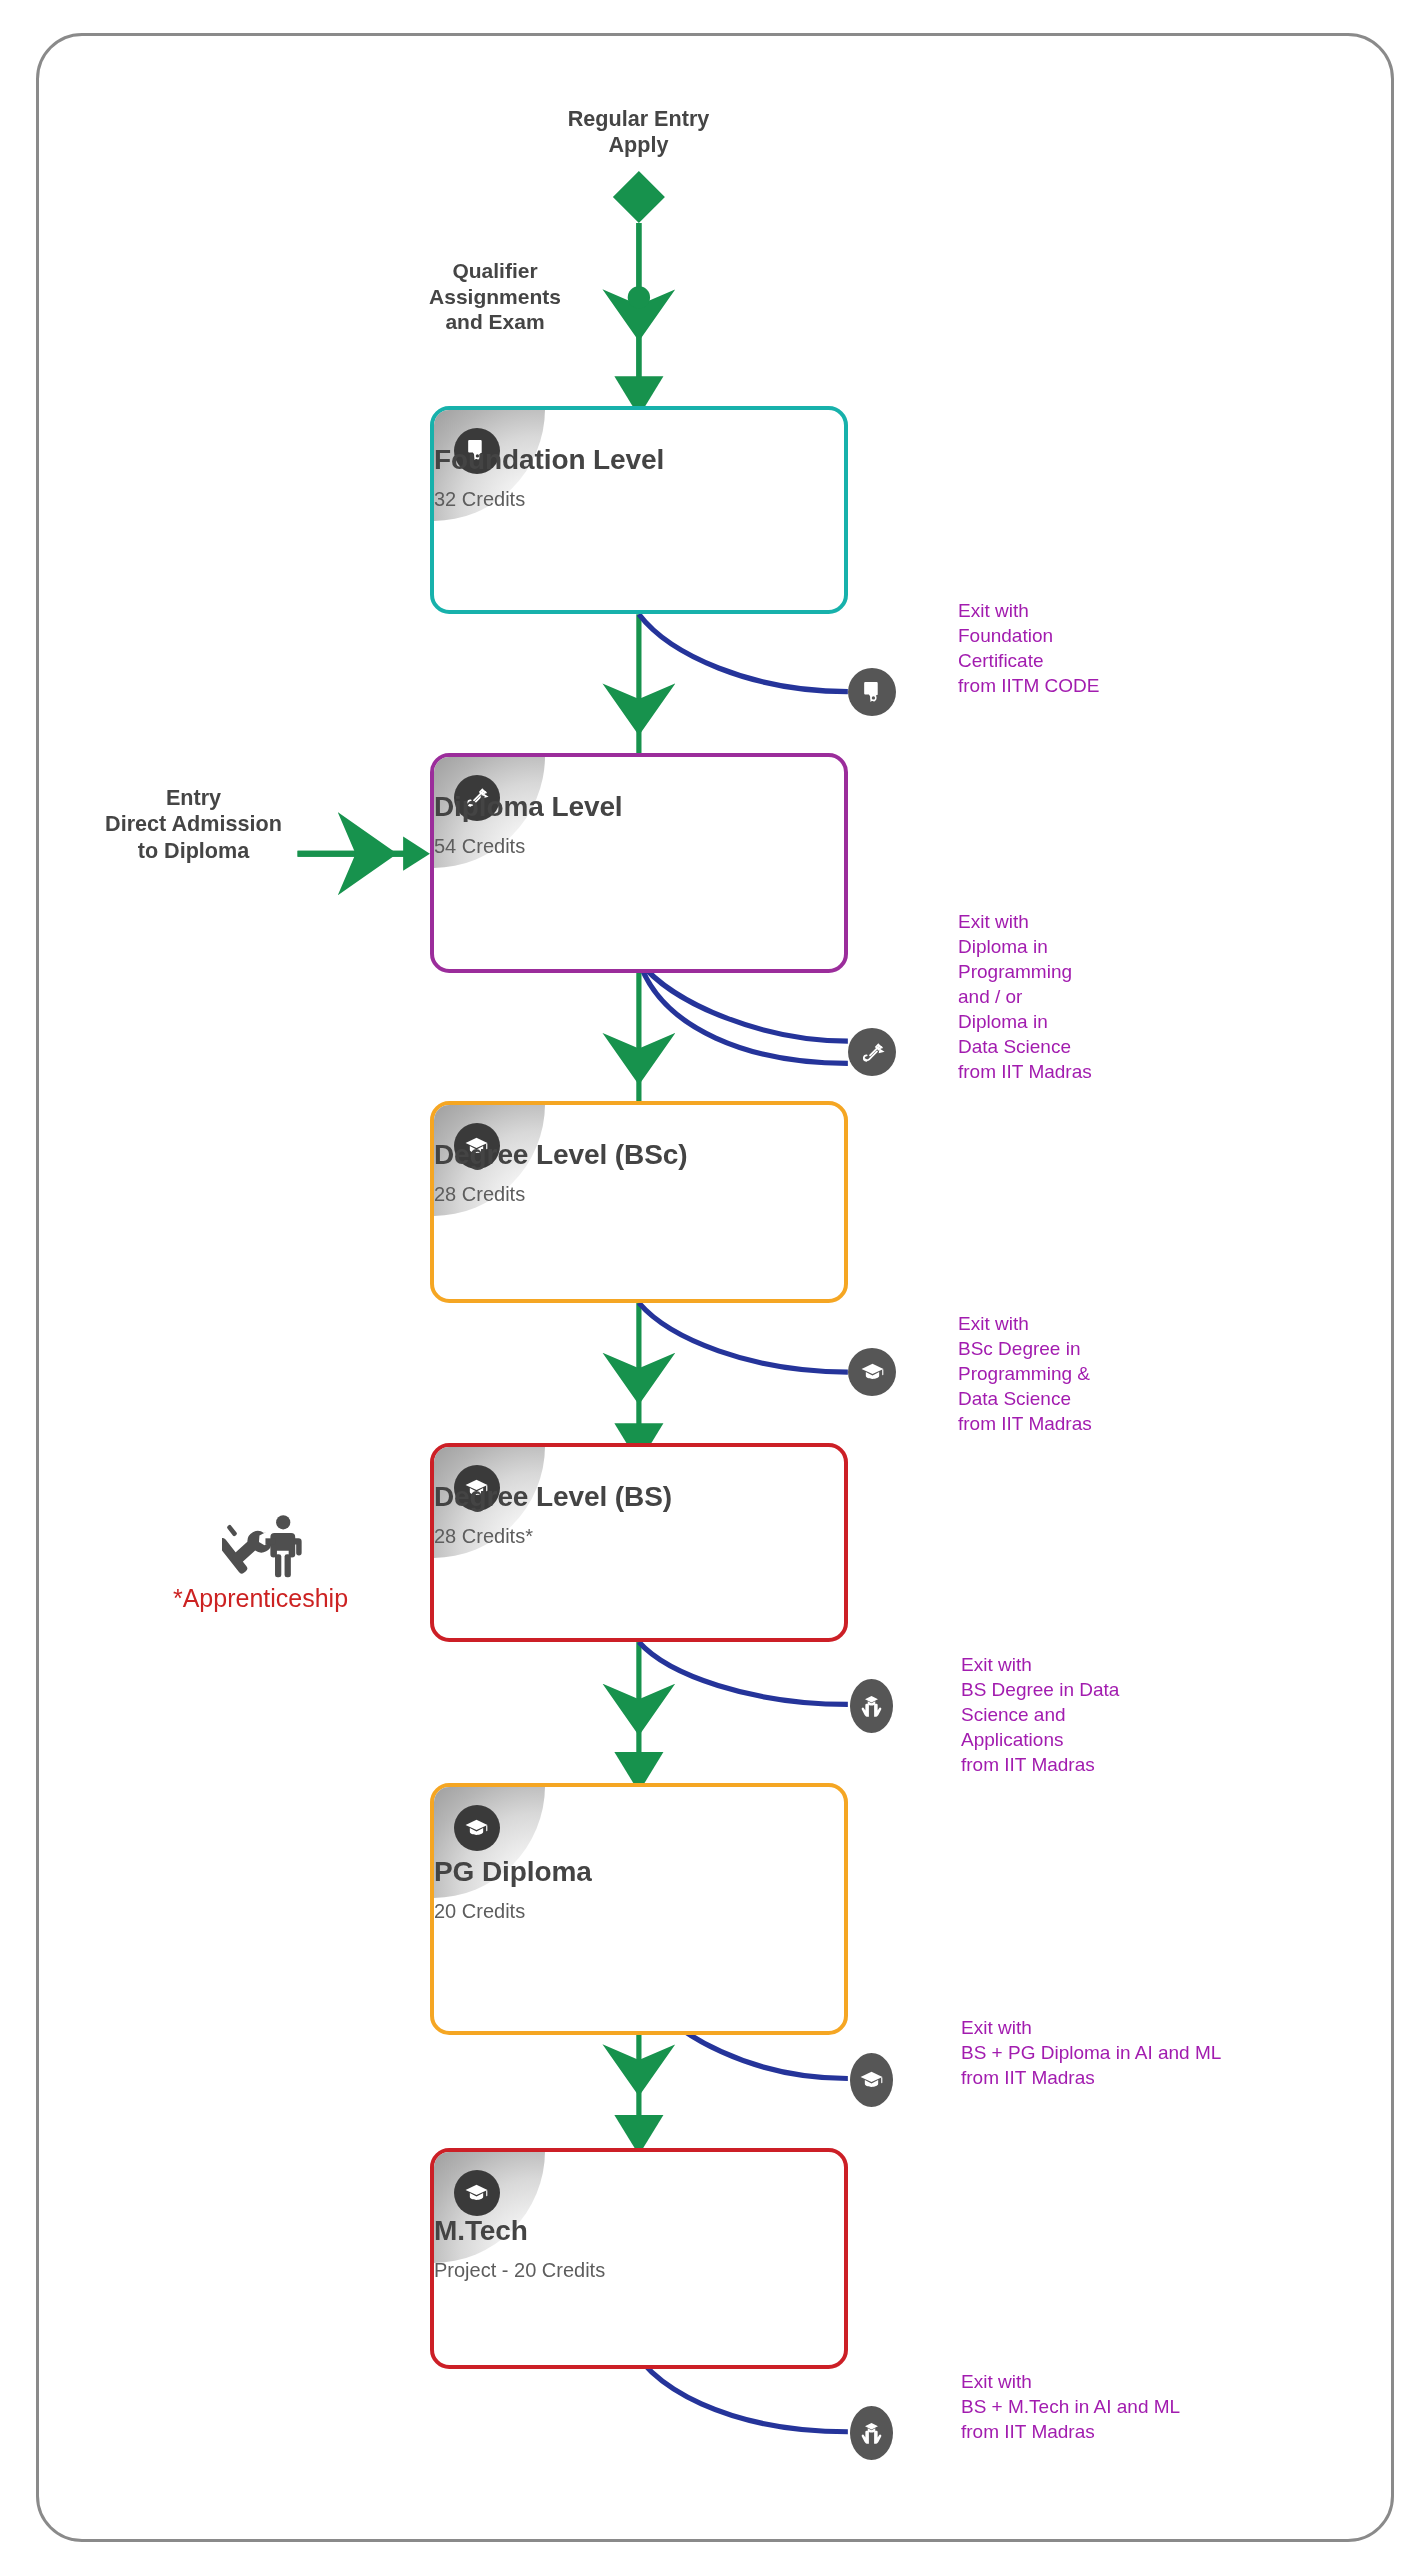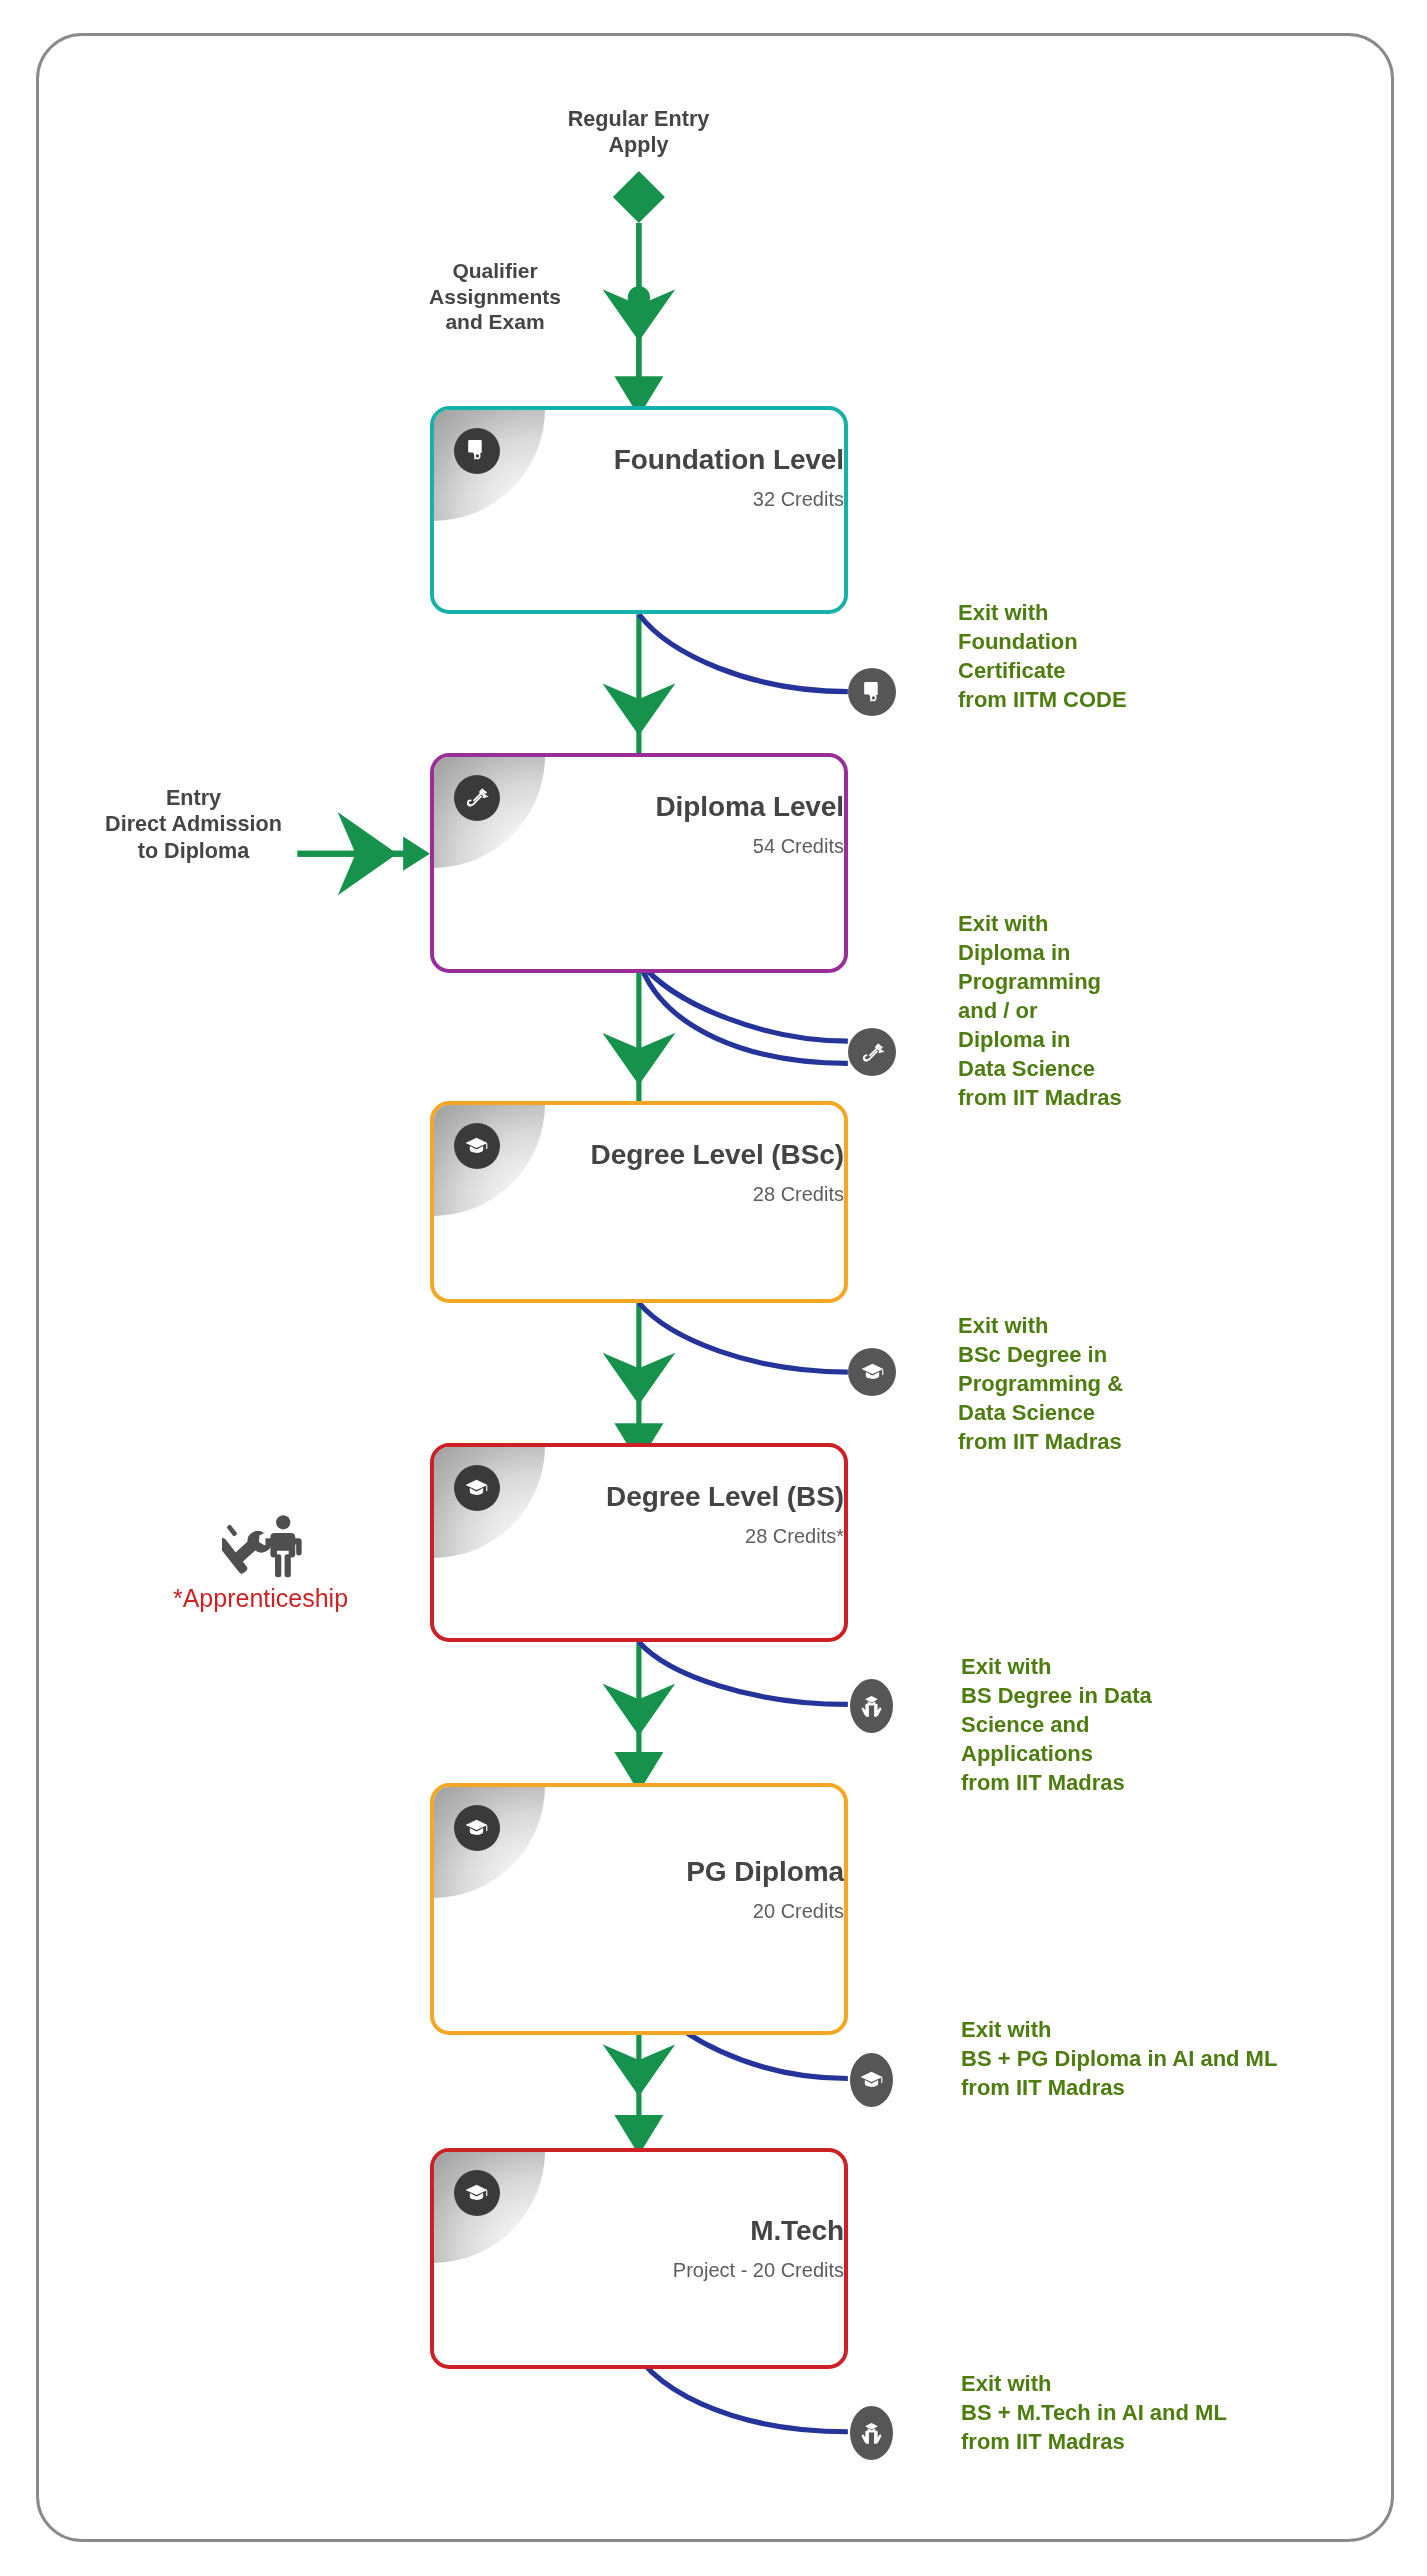--- a/index.html
+++ b/index.html
@@ -57,45 +57,45 @@
     left: 21px; top: 19.3px;
     width: 46px; height: 46px;
     border-radius: 50%;
     background: #3a3a3a;
     display: flex; align-items: center; justify-content: center;
   }
   .node .badge-ico svg { display: block; }
   .node .n-body {
     position: relative;
     z-index: 2;
-    text-align: right;
+    text-align: left;
     padding-top: 33px;
   }
   .node .n-title {
     font-size: 28px;
     font-weight: bold;
     color: #444444;
     line-height: 1.18;
     letter-spacing: -0.1px;
   }
   .node .n-sub {
     margin-top: 12px;
     font-size: 20px;
     color: #5d5d5d;
     font-weight: 400;
   }
 
   
   .exit-text {
     position: absolute;
-    font-size: 22px;
-    color: #4d7c0f;
+    font-size: 19px;
+    color: #a21caf;
     line-height: 1.32;
     white-space: pre-line;
-    font-weight: 700;
+    font-weight: 400;
   }
 
   
   .cap {
     position: absolute;
     text-align: center;
     font-size: 21.6px;
     font-weight: bold;
     color: #454545;
     line-height: 1.22;

